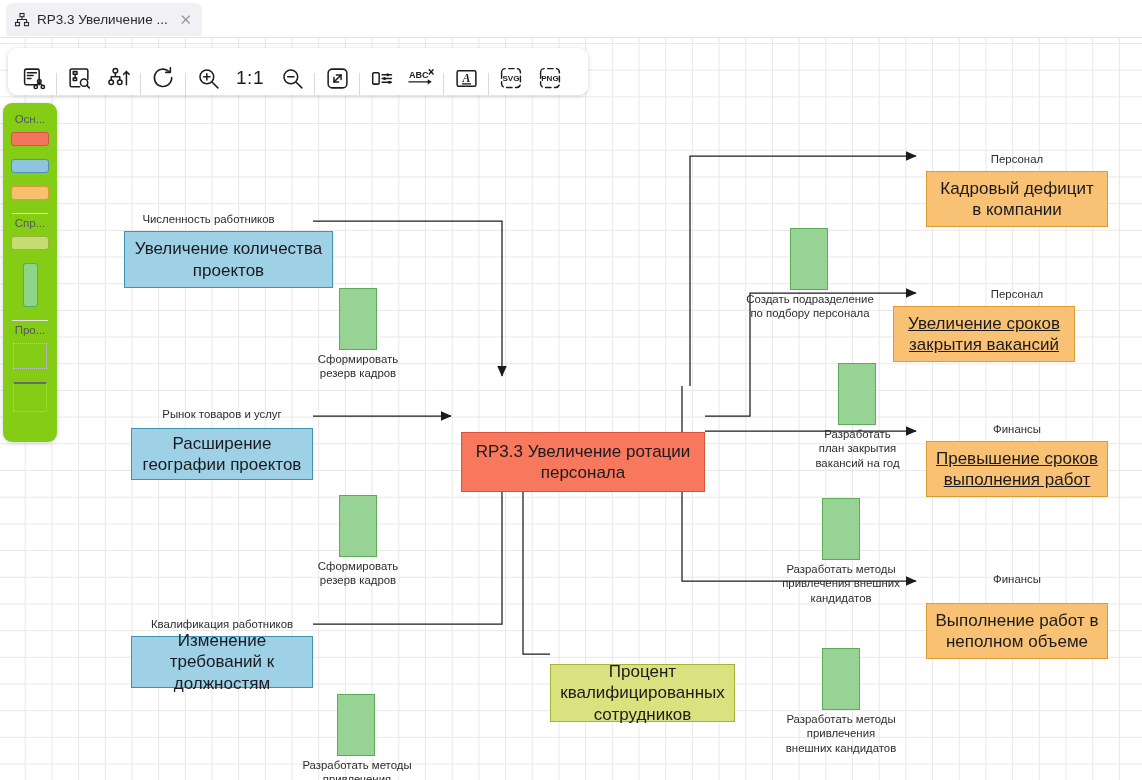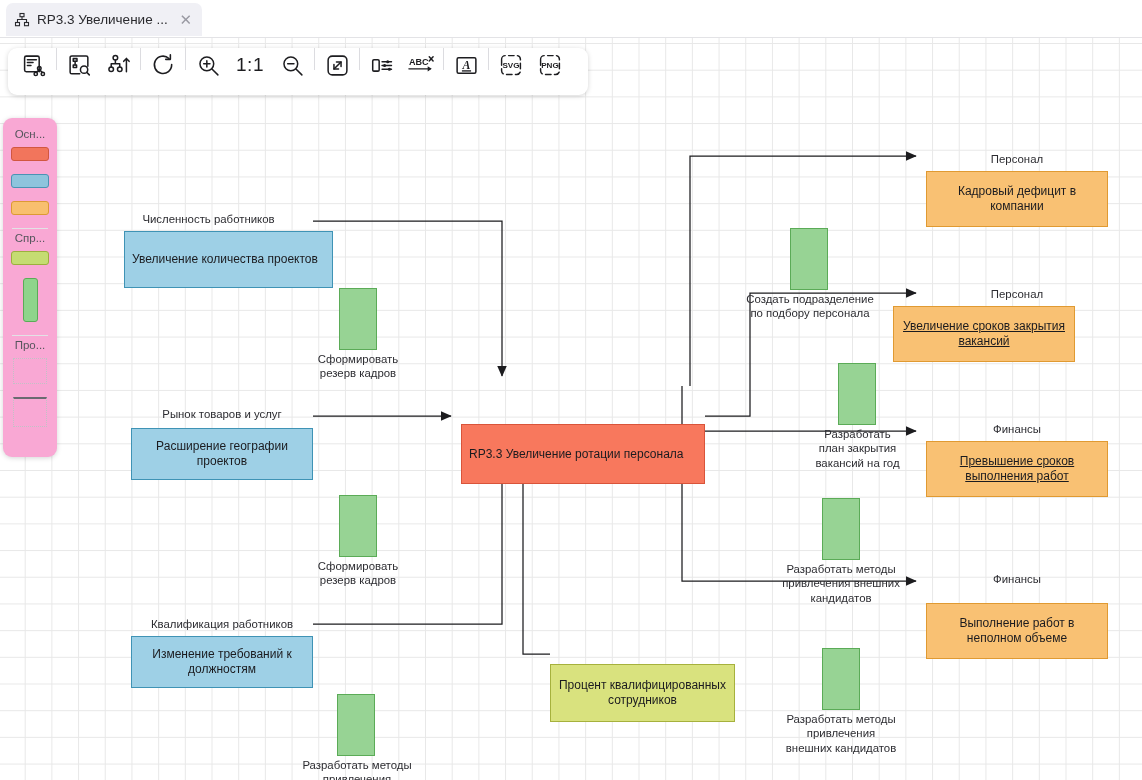--- a/index.html
+++ b/index.html
@@ -53,21 +53,21 @@
   }
   .tab-icon { width: 16px; height: 16px; flex: 0 0 16px; }
 
   
   #toolbar {
     position: absolute; left: 8px; top: 48px;
     width: 580px; height: 47px;
     background: #ffffff;
     border-radius: 9px;
     box-shadow: 0 1px 5px rgba(0,0,0,0.17);
-    display: flex; align-items: flex-start;
+    display: flex; align-items: flex-end;
     padding: 0 9px;
     z-index: 40;
   }
   .tb-btn {
     width: 34px; height: 34px;
     display: flex; align-items: center; justify-content: center;
     cursor: pointer; border-radius: 5px;
     flex: 0 0 auto;
   }
   .tb-sep {
@@ -76,23 +76,23 @@
   }
   .tb-gap { width: 5px; flex: 0 0 5px; }
   .tb-text {
     font-size: 19px; color: #1d1d20;
     font-family: "Liberation Sans", sans-serif;
     letter-spacing: .5px;
   }
 
   
   #palette {
-    position: absolute; left: 3px; top: 118px;
+    position: absolute; left: 3px; top: 103px;
     width: 54px; height: 339px;
-    background: #f9a8d4;
+    background: #84cc16;
     border-radius: 9px;
     box-shadow: 0 1px 5px rgba(0,0,0,0.17);
     z-index: 40;
     padding-top: 7px;
     text-align: center;
   }
   .pal-group-label {
     font-size: 11.5px; color: #55555c;
     margin: 3px 0 7px 0;
     text-align: center;
@@ -104,21 +104,21 @@
   .pal-sep {
     width: 36px; height: 1px; background: #e2e2e5;
     margin: 3px auto 2px auto;
   }
 
   
   .node {
     position: absolute;
     display: flex; align-items: center; 
     text-align: center;
-    font-size: 12px;
+    font-size: 17px;
     line-height: 1.25;
     color: #1b1b1f;
     padding: 8px 7px;
     cursor: pointer;
     z-index: 12;
   }
   .node.blue   { background: #9ed0e6; border: 1px solid #3f93b5; }
   .node.red    { background: #f8785d; border: 1px solid #d9543a; }
   .node.orange { background: #f9c173; border: 1px solid #e09a32; }
   .node.olive  { background: #d9e27e; border: 1px solid #a6b13d; }
@@ -182,21 +182,21 @@
 
       <path d="M705,378 H750 V255 H916"></path>
 
       <path d="M705,393 H916"></path>
 
       <path d="M682,348 V543 H916"></path>
     </g>
   </svg>
 
   <div id="node-layer">
-      <div class="node red" style="left: 461px; top: 386px; width: 244px; height: 60px;">
+      <div class="node red" style="left: 461px; top: 394px; width: 244px; height: 60px;">
         <span>RP3.3 Увеличение ротации персонала</span>
       </div>
       <div class="node-caption" style="left: 104px; top: 174px; width: 209px; white-space: pre-line;">Численность работников</div>
       <div class="node blue" style="left: 104px; top: 193px; width: 209px; height: 57px; margin-left: 20px;">
         <span>Увеличение количества проектов</span>
       </div>
       <div class="node-caption" style="left: 131px; top: 369px; width: 182px; white-space: pre-line;">Рынок товаров и услуг</div>
       <div class="node blue" style="left: 131px; top: 390px; width: 182px; height: 52px;">
         <span>Расширение географии проектов</span>
       </div>

